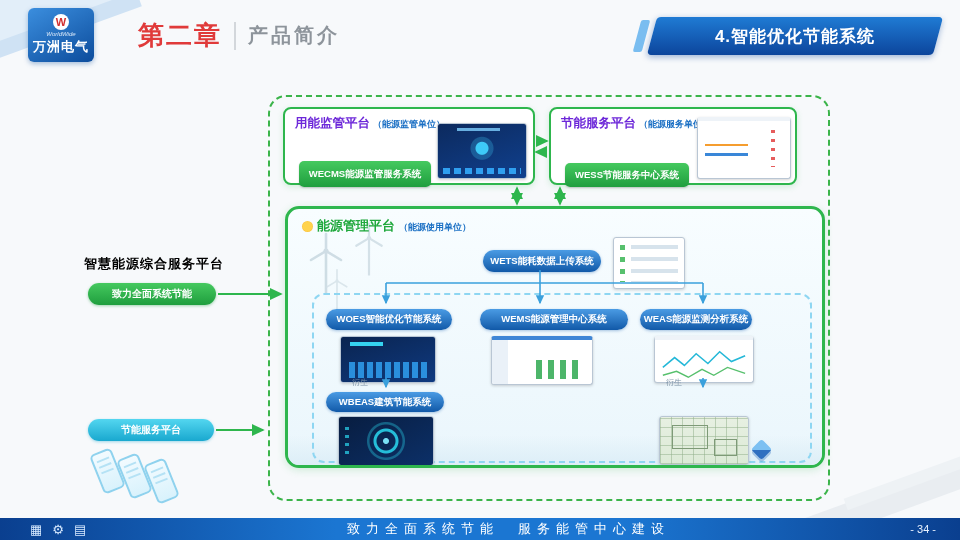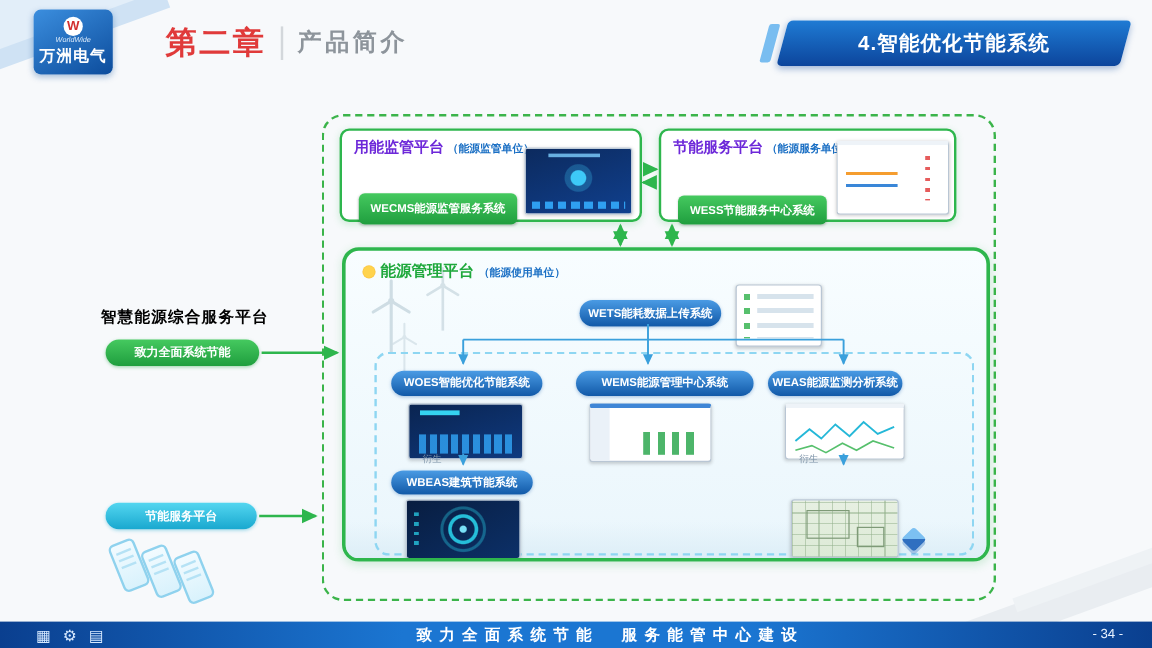--- a/index.html
+++ b/index.html
@@ -152,21 +152,21 @@
 
   
   .connectors { position:absolute; left:0; top:0; z-index:4; pointer-events:none; }
 
   
   .footer { position:absolute; left:0; right:0; bottom:0; height:22px; z-index:5;
             background:linear-gradient(90deg,#0a3f8f,#1b76d2 35%,#1b76d2 65%,#0a3f8f); }
   .footer-icons { position:absolute; left:30px; top:0; height:22px; display:flex; align-items:center; gap:10px; }
   .footer-icon { color:#d6e9ff; font-size:13px; line-height:1; }
   .slogan { position:absolute; left:12px; right:0; top:0; height:22px; line-height:22px; text-align:center;
-            color:#fff; font-size:13px; font-weight:700; letter-spacing:6px;margin-left:45px; }
+            color:#fff; font-size:13px; font-weight:400; letter-spacing:6px;margin-left:45px; }
   .page-number { position:absolute; right:24px; top:0; height:22px; line-height:22px; color:#e8f2ff; font-size:11px; }
 </style>
 </head>
 <body>
 
 <div class="slide">
 
   <div class="deco deco-tl-a"></div>
   <div class="deco deco-tl-b"></div>
   <div class="deco deco-br-a"></div>

